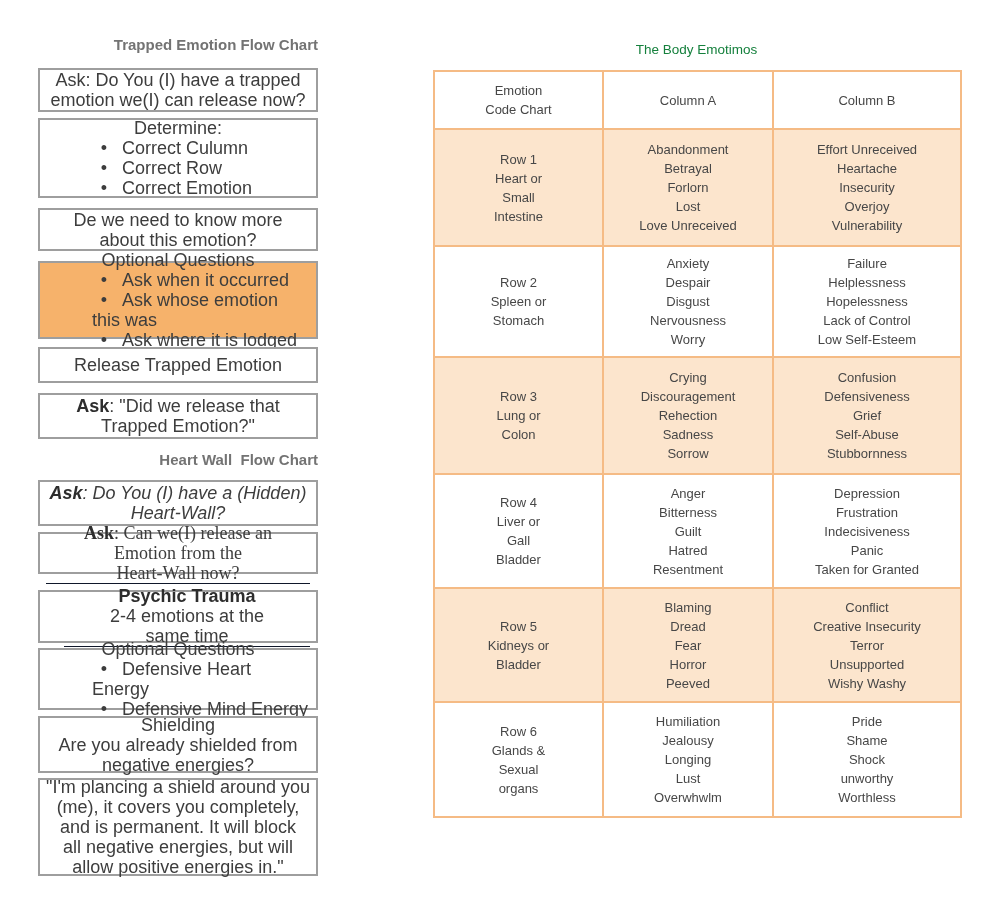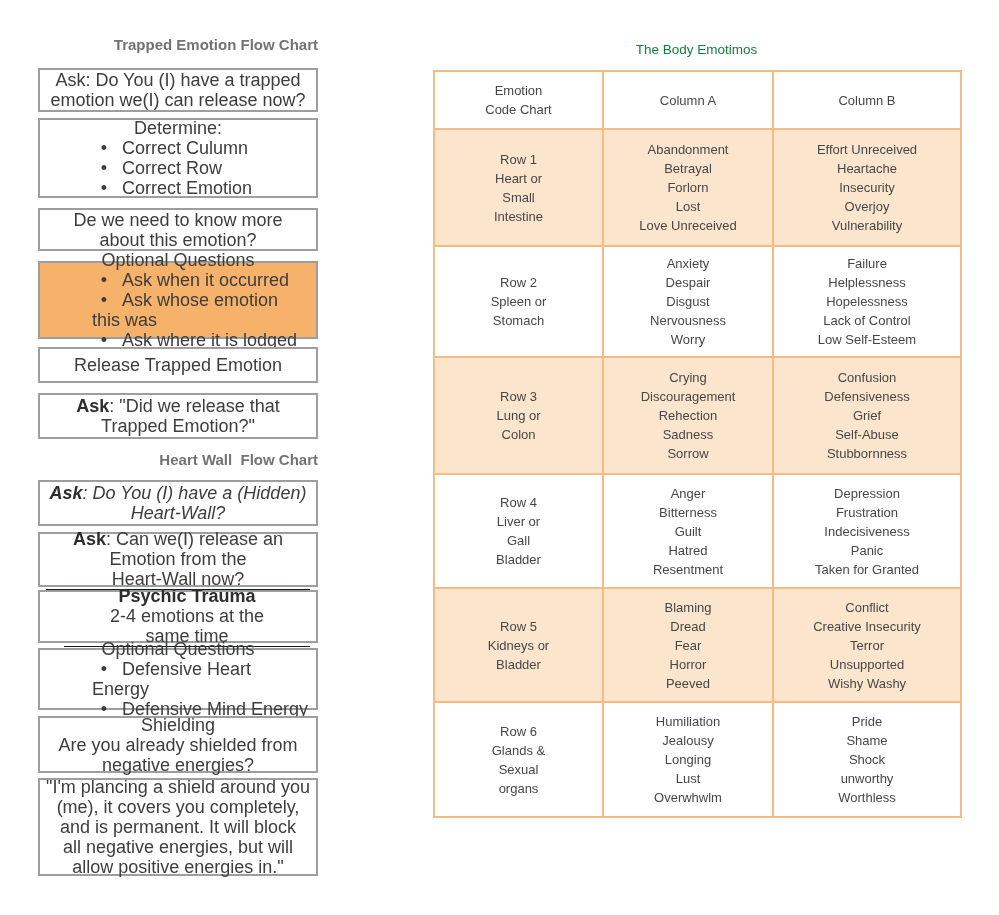--- a/index.html
+++ b/index.html
@@ -89,21 +89,21 @@
     <div class="line">Trapped Emotion?"</div>
   </div>
 
   <div class="fc-title" style="top:451px;">Heart Wall  Flow Chart</div>
 
   <div class="fbox" style="top:480px; height:46px;font-style:italic;">
     <div class="line"><b>Ask</b><span>: Do You (I) have a (Hidden)</span></div>
     <div class="line">Heart-Wall?</div>
   </div>
 
-  <div class="fbox" style="top:532px; height:55px;">
+  <div class="fbox" style="top:532px; height:42px;font-family:Liberation Serif, serif;">
     <div class="line"><b>Ask</b><span>: Can we(I) release an</span></div>
     <div class="line">Emotion from the</div>
     <div class="line uline">Heart-Wall now?</div>
   </div>
 
   <div class="fbox" style="top:590px; height:53px;padding-left:24px;">
     <div class="line"><b>Psychic Trauma</b></div>
     <div class="line">2-4 emotions at the</div>
     <div class="line uline">same time</div>
   </div>

